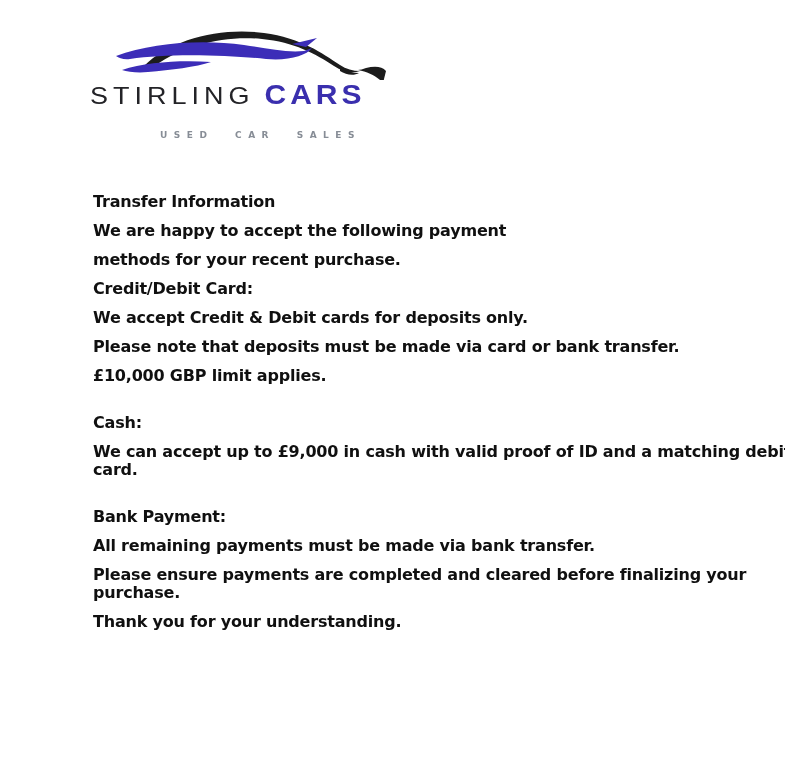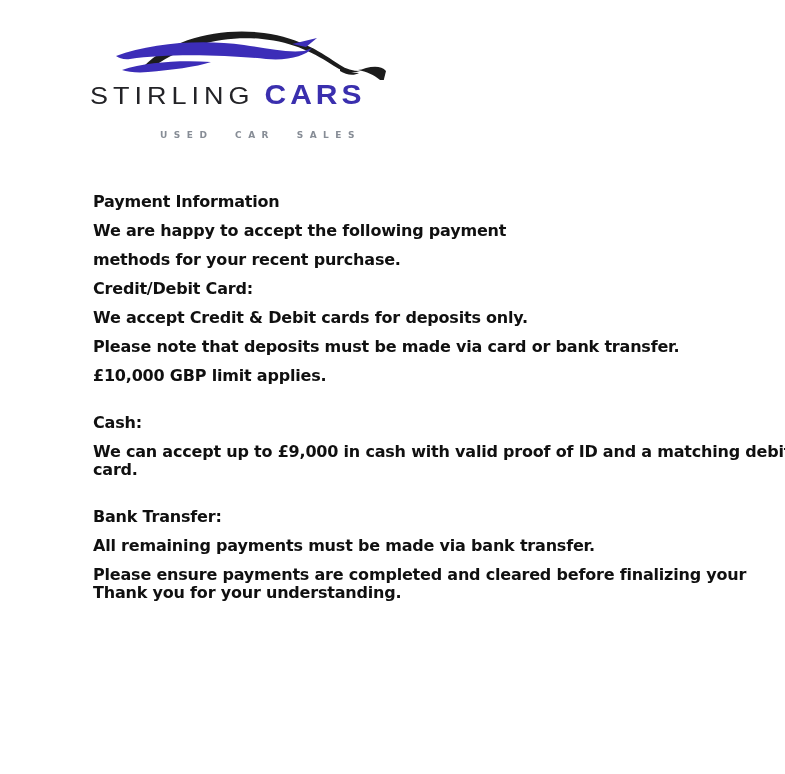--- a/index.html
+++ b/index.html
@@ -76,27 +76,28 @@
     <path fill="#3c2db8" d="M176,18 L201,12 L190,21 Z"></path>
   </svg>
   <div class="brand-row">
     <span class="brand-primary">STIRLING</span>
     <span class="brand-secondary">CARS</span>
   </div>
   <div class="tagline">USED CAR SALES</div>
 </div>
 
 <div class="content">
-  <div class="line">Payment Information</div>
+  <div class="line">Transfer Information</div>
   <div class="line">We are happy to accept the following payment</div>
   <div class="line">methods for your recent purchase.</div>
   <div class="line">Credit/Debit Card:</div>
   <div class="line">We accept Credit &amp; Debit cards for deposits only.</div>
   <div class="line">Please note that deposits must be made via card or bank transfer.</div>
   <div class="line">£10,000 GBP limit applies.</div>
   <div class="line gs">Cash:</div>
   <div class="line nb">We can accept up to £9,000 in cash with valid proof of ID and a matching debit</div>
   <div class="line">card.</div>
-  <div class="line gs">Bank Transfer:</div>
+  <div class="line gs">Bank Payment:</div>
   <div class="line">All remaining payments must be made via bank transfer.</div>
   <div class="line nb">Please ensure payments are completed and cleared before finalizing your</div>
+  <div class="line">purchase.</div>
   <div class="line gl">Thank you for your understanding.</div>
 </div>
 
 </body></html>

